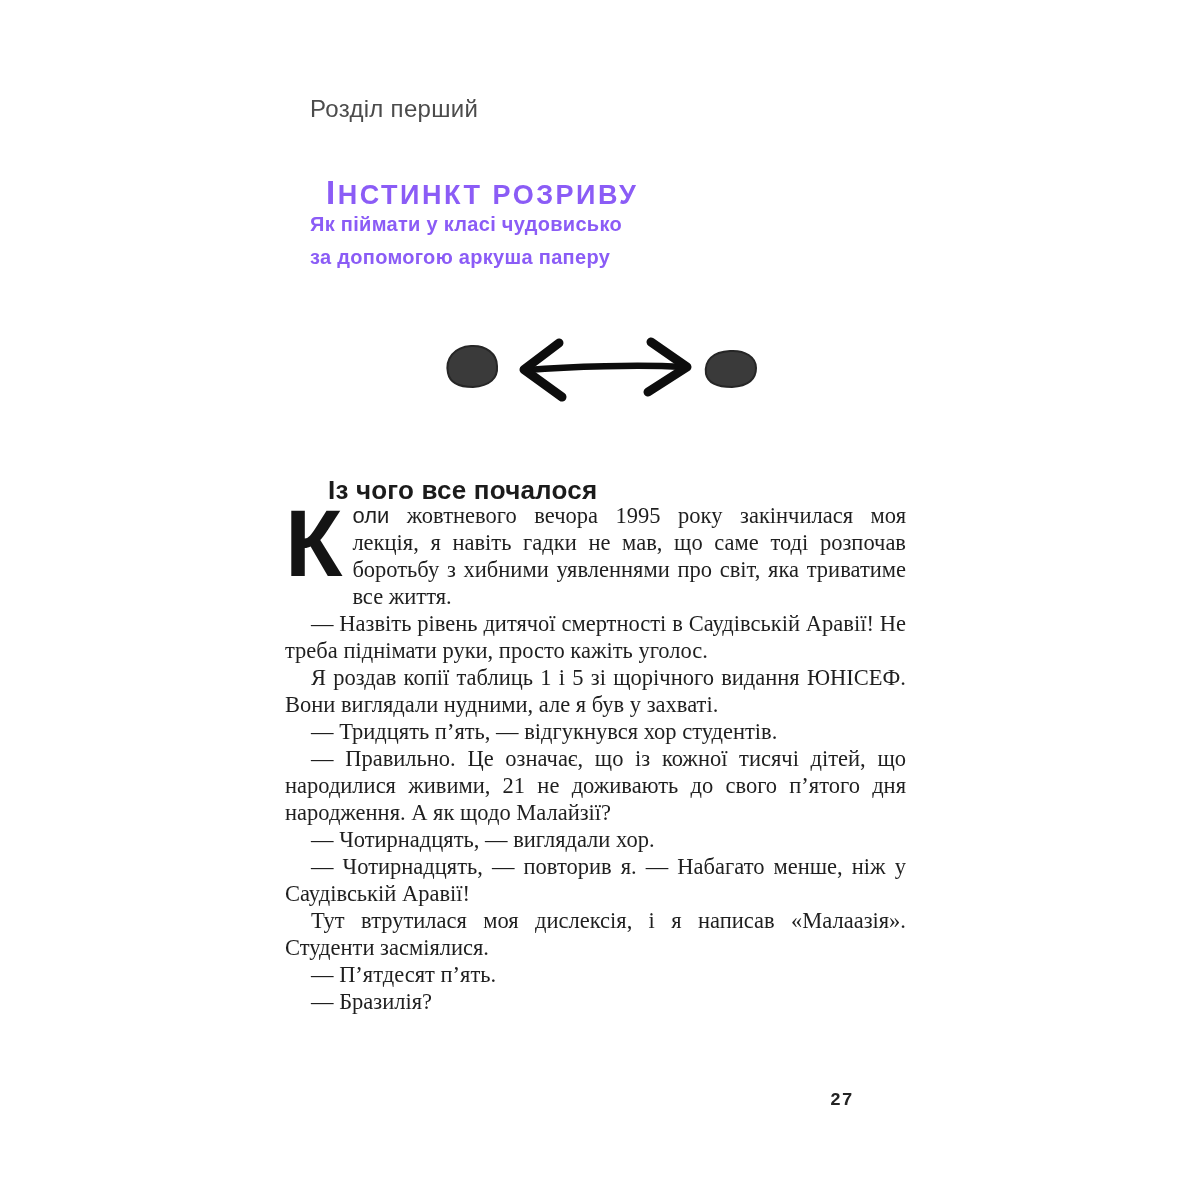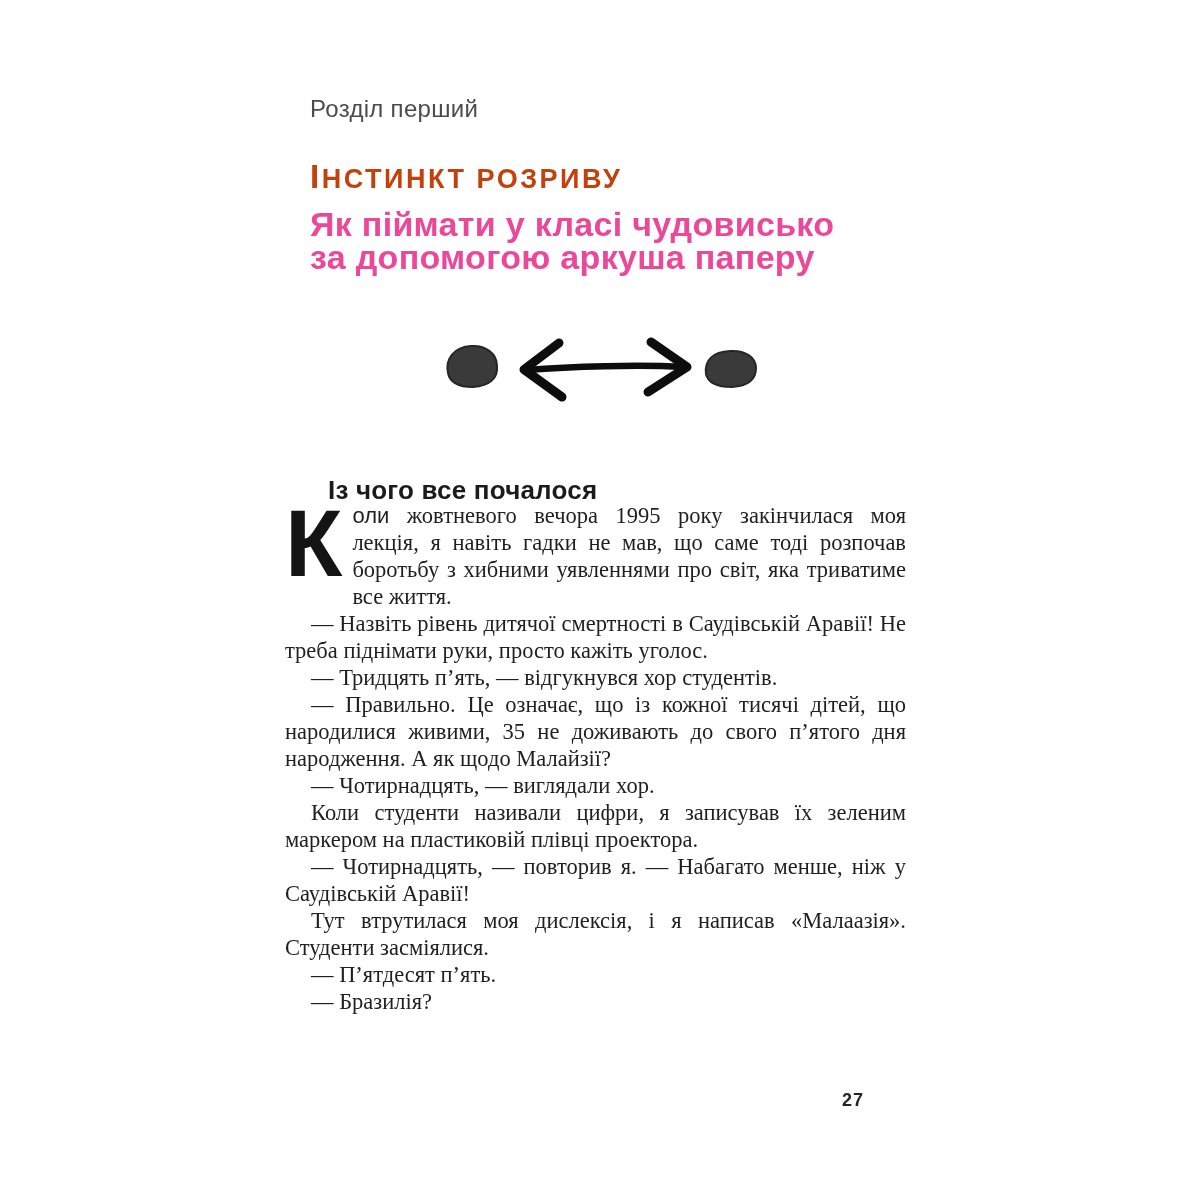--- a/index.html
+++ b/index.html
@@ -12,29 +12,29 @@
   }
   .page { position: absolute; inset: 0; background: #ffffff; }
 
   .kicker {
     position: absolute; left: 310px; top: 95px;
     font-size: 24px; font-weight: 400; color: #4b4b4b;
     letter-spacing: 0.3px;
   }
   .chapter-title {
     position: absolute; left: 310px; top: 158px;
-    margin: 0;
-    font-size: 27px; font-weight: 700; color: #c2410c;
+    margin: 16px;
+    font-size: 27px; font-weight: 700; color: #8b5cf6;
     letter-spacing: 2.5px;
   }
   .chapter-title::first-letter { font-size: 33px; letter-spacing: 2.5px; }
 
   .subtitle {
     position: absolute; left: 310px; top: 208px;
-    font-size: 34px; font-weight: 700; color: #ec4899;
+    font-size: 20px; font-weight: 700; color: #8b5cf6;
     line-height: 33px; letter-spacing: 0.3px;
   }
 
   .illustration { position: absolute; left: 440px; top: 331px; width: 330px; height: 78px; }
 
   .section-heading {
     position: absolute; left: 312px; top: 459px;
     margin: 16px;
     font-size: 26px; font-weight: 700; color: #1b1b1b;
     letter-spacing: 0.2px;
@@ -54,23 +54,24 @@
     font-family: "Liberation Sans", sans-serif;
     font-weight: 700;
     font-size: 94px; line-height: 80px;
     color: #141414;
     margin: 2px 10px 0 0;
   }
   .lead-word { font-family: "Liberation Sans", sans-serif; font-weight: 400; font-size: 22px; }
 
   .page-number {
     position: absolute; left: 830px; top: 1090px; width: 34px;
-    text-align: right;
+    text-align: left;
     font-size: 18px; font-weight: 700; color: #242424;
     letter-spacing: 1px;
+    font-family: Liberation Mono, monospace;
   }
 </style>
 </head>
 <body>
 
 <div class="page">
 
   <div class="kicker">Розділ перший</div>
 
   <h1 class="chapter-title">ІНСТИНКТ РОЗРИВУ</h1>
@@ -90,24 +91,24 @@
     </g>
   </svg>
 
   <h2 class="section-heading">Із чого все почалося</h2>
 
   <div class="body-text">
     <p class="opening">
       <span class="drop-cap">К</span><span class="lead-word">оли</span><span> жовтневого вечора 1995 року закінчилася моя лекція, я навіть гадки не мав, що саме тоді розпочав боротьбу з хибними уявленнями про світ, яка триватиме все життя.</span>
     </p>
     <p>— Назвіть рівень дитячої смертності в Саудівській Аравії! Не треба піднімати руки, просто кажіть уголос.</p>
+    <p>Я роздав копії таблиць 1 і 5 зі щорічного видання ЮНІСЕФ. Вони виглядали нудними, але я був у захваті.</p>
     <p>— Тридцять п’ять, — відгукнувся хор студентів.</p>
-    <p>— Правильно. Це означає, що із кожної тисячі дітей, що народилися живими, 35 не доживають до свого п’ятого дня народження. А як щодо Малайзії?</p>
+    <p>— Правильно. Це означає, що із кожної тисячі дітей, що народилися живими, 21 не доживають до свого п’ятого дня народження. А як щодо Малайзії?</p>
     <p>— Чотирнадцять, — виглядали хор.</p>
-    <p>Коли студенти називали цифри, я записував їх зеленим маркером на пластиковій плівці проектора.</p>
     <p>— Чотирнадцять, — повторив я. — Набагато менше, ніж у Саудівській Аравії!</p>
     <p>Тут втрутилася моя дислексія, і я написав «Малаазія». Студенти засміялися.</p>
     <p>— П’ятдесят п’ять.</p>
     <p>— Бразилія?</p>
   </div>
 
   <div class="page-number">27</div>
 
 </div>
 

